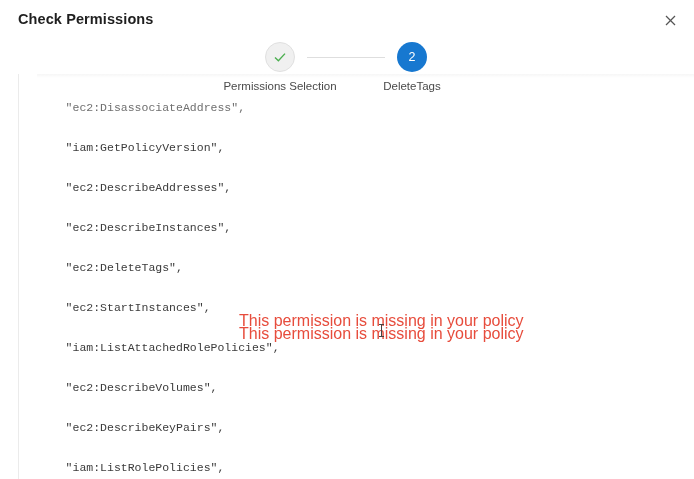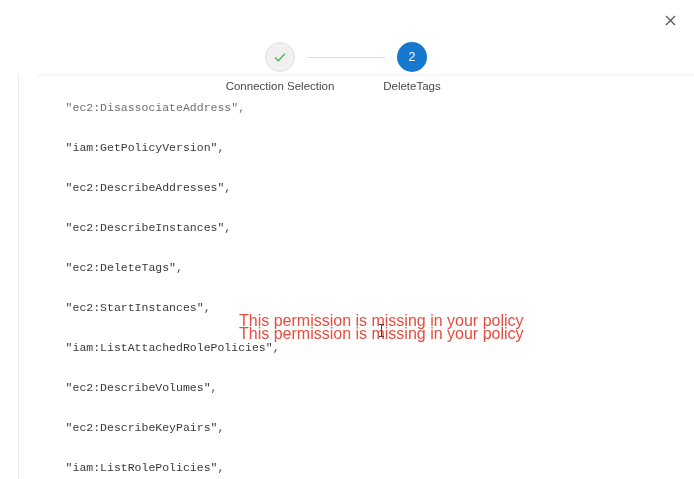--- a/index.html
+++ b/index.html
@@ -184,38 +184,39 @@
     height: 4px;
     background: linear-gradient(to bottom, rgba(0,0,0,0.035), rgba(0,0,0,0));
   }
 </style>
 </head>
 <body>
 
 <div class="dialog">
 
   <div class="dialog-header">
+    <div class="dialog-title">Check Permissions</div>
     <button class="close-btn">
       <svg width="11" height="11" viewBox="0 0 11 11" aria-hidden="true">
         <line x1="1" y1="1" x2="10" y2="10" stroke="#555" stroke-width="1.2"></line>
         <line x1="10" y1="1" x2="1" y2="10" stroke="#555" stroke-width="1.2"></line>
       </svg>
     </button>
   </div>
 
   <div class="stepper">
     <div class="step-line"></div>
 
     <div class="step step-connection">
       <div class="step-circle done">
         <svg width="14" height="14" viewBox="0 0 14 14" aria-hidden="true">
           <polyline points="2,7.5 5.4,10.8 12,3.6" fill="none" stroke="#4caf50" stroke-width="1.4"></polyline>
         </svg>
       </div>
-      <div class="step-label">Connection Selection</div>
+      <div class="step-label">Permissions Selection</div>
     </div>
 
     <div class="step step-permissions">
       <div class="step-circle active">2</div>
       <div class="step-label">DeleteTags</div>
     </div>
   </div>
 
   <div class="code-wrap">
     <div class="code-area">

